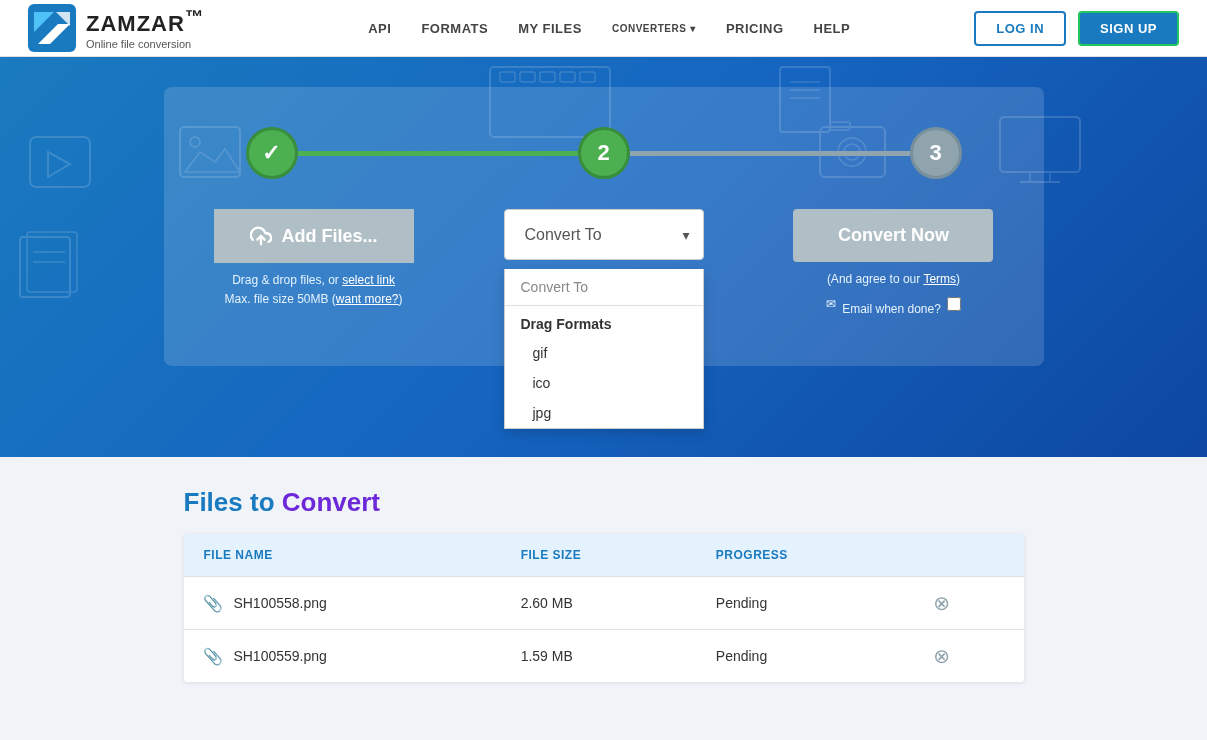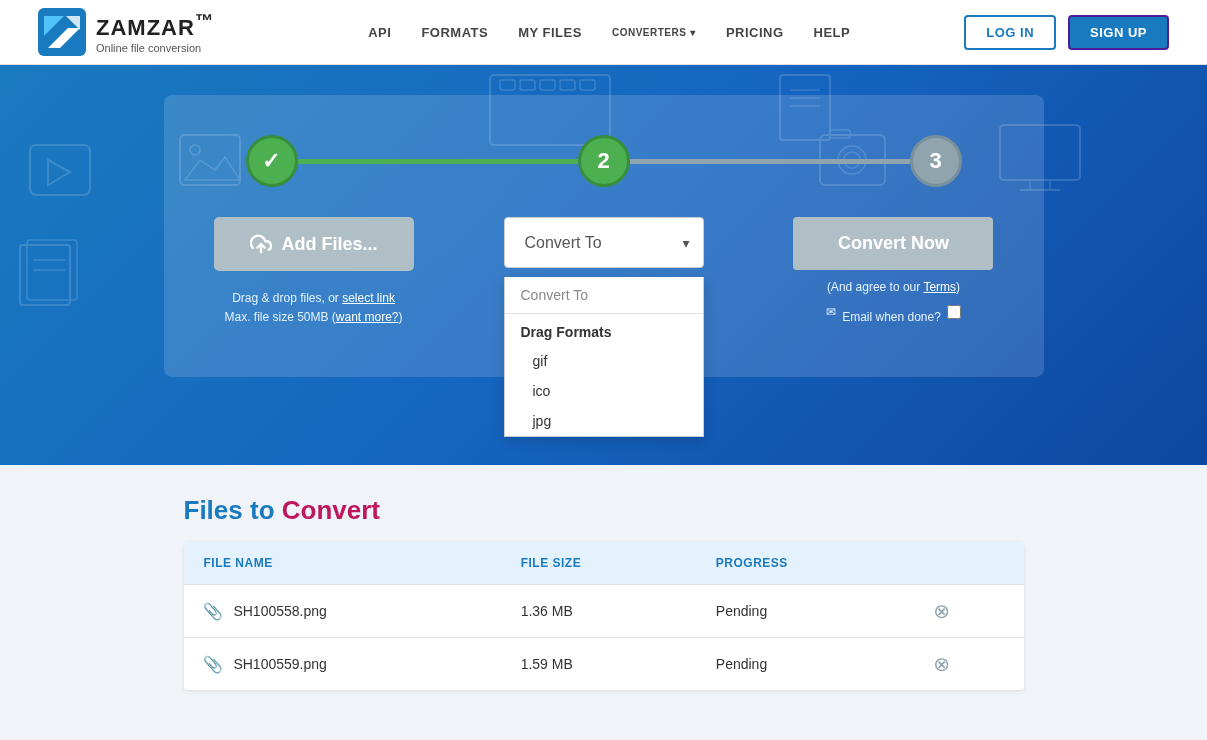--- a/index.html
+++ b/index.html
@@ -3,22 +3,22 @@
   <meta charset="utf-8">
   <style>
     * { box-sizing: border-box; margin: 0; padding: 0; }
     body { font-family: Arial, sans-serif; background: #f0f4f8; min-height: 740px; overflow-x: hidden; }
 
     
     .header {
       background: #fff;
       display: flex;
       align-items: center;
-      padding: 0 38px;
-      height: 65px;
+      padding: 0 28px;
+      height: 57px;
       border-bottom: 1px solid #e0e0e0;
       position: relative;
       z-index: 100;
     }
     .logo-area {
       display: flex;
       align-items: center;
       gap: 10px;
       margin-right: 40px;
     }
@@ -39,21 +39,21 @@
       color: #1a7abf;
       background: #fff;
       padding: 8px 20px;
       border-radius: 4px;
       font-size: 13px;
       font-weight: 700;
       cursor: pointer;
       letter-spacing: 0.5px;
     }
     .btn-signup {
-      border: 2px solid #4c1d95;
+      border: 2px solid #22c55e;
       color: #fff;
       background: #1a7abf;
       padding: 8px 20px;
       border-radius: 4px;
       font-size: 13px;
       font-weight: 700;
       cursor: pointer;
       letter-spacing: 0.5px;
     }
 
@@ -128,32 +128,32 @@
       align-items: flex-start;
       gap: 0;
       justify-content: space-between;
     }
     .add-files-col { display: flex; flex-direction: column; align-items: center; }
     .btn-add-files {
       background: #b0bec5;
       color: #fff;
       border: none;
       padding: 16px 36px;
-      border-radius: 5px;
+      border-radius: 0;
       font-size: 18px;
       font-weight: 600;
       cursor: pointer;
       display: flex;
       align-items: center;
       gap: 10px;
       min-width: 200px;
       justify-content: center;
     }
     .upload-icon-svg { width: 22px; height: 22px; }
-    .hint-text { color: #e3f2fd; font-size: 12px; margin-top: 18px; text-align: center; line-height: 1.6; }
+    .hint-text { color: #e3f2fd; font-size: 12px; margin-top: 8px; text-align: center; line-height: 1.6; }
     .hint-text a { color: #fff; }
 
     .convert-to-col { position: relative; }
     .convert-to-select-wrapper {
       position: relative;
     }
     .convert-to-select {
       appearance: none;
       background: #fff;
       border: 1px solid #ccc;
@@ -428,41 +428,41 @@
           <span class="terms-text">Email when done?</span>
           <input type="checkbox" style="">
         </div>
       </div>
     </div>
   </div>
 </section>
 
 <div class="files-section">
   <h2 class="files-title">
-    <span>Files to </span><span style="color:#be185d; font-weight:700;">Convert</span>
+    <span>Files to </span><span style="color:#6d28d9; font-weight:700;">Convert</span>
   </h2>
 
   <table class="files-table">
     <thead>
       <tr>
         <th>FILE NAME</th>
         <th>FILE SIZE</th>
         <th>PROGRESS</th>
         <th></th>
       </tr>
     </thead>
     <tbody id="files-tbody">
     <tr>
       <td>
         <div class="file-name-cell">
           <span class="paperclip-icon">📎</span>
           <span>SH100558.png</span>
         </div>
       </td>
-      <td>1.36 MB</td>
+      <td>2.60 MB</td>
       <td class="status-pending">Pending</td>
       <td>
         <button class="remove-btn">⊗</button>
       </td>
     </tr>
         <tr>
       <td>
         <div class="file-name-cell">
           <span class="paperclip-icon">📎</span>
           <span>SH100559.png</span>

